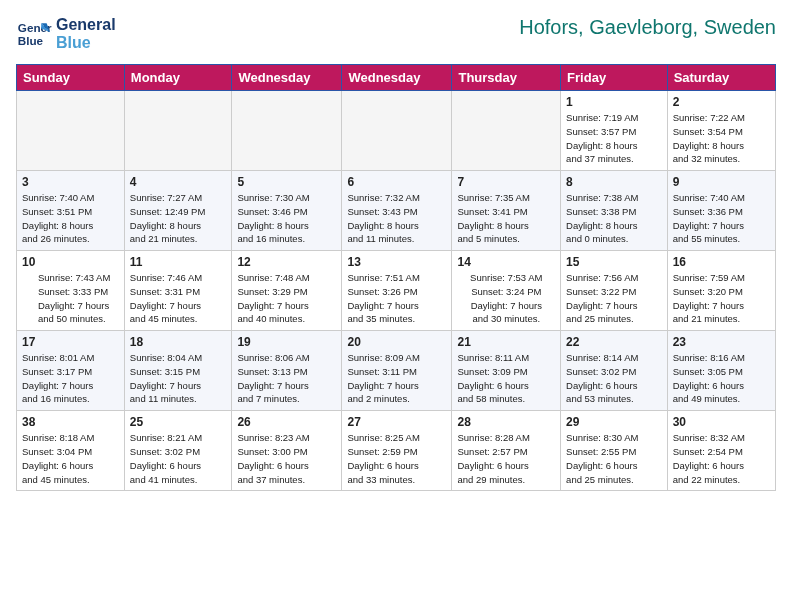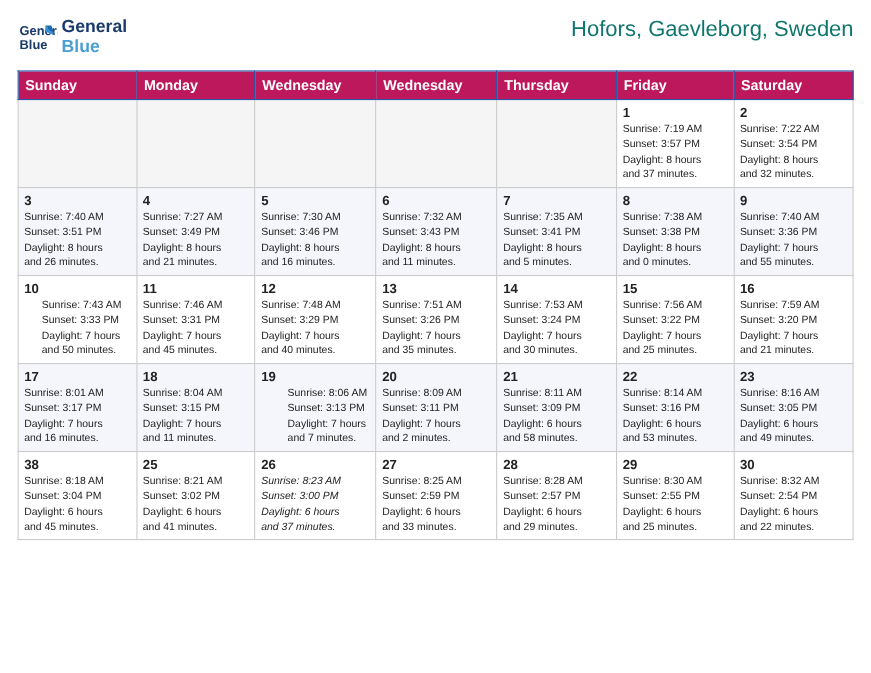--- a/index.html
+++ b/index.html
@@ -139,21 +139,21 @@
         <td>
           <span class="day-number">3</span>
           <div class="day-info" style="white-space: pre-line;">Sunrise: 7:40 AM
 Sunset: 3:51 PM
 Daylight: 8 hours
 and 26 minutes.</div>
         </td>
         <td>
           <span class="day-number">4</span>
           <div class="day-info" style="white-space: pre-line;">Sunrise: 7:27 AM
-Sunset: 3:49 PM
+Sunset: 12:49 PM
 Daylight: 8 hours
 and 21 minutes.</div>
         </td>
         <td>
           <span class="day-number">5</span>
           <div class="day-info" style="white-space: pre-line;">Sunrise: 7:30 AM
 Sunset: 3:46 PM
 Daylight: 8 hours
 and 16 minutes.</div>
         </td>
@@ -210,21 +210,21 @@
         </td>
         <td>
           <span class="day-number">13</span>
           <div class="day-info" style="white-space: pre-line;">Sunrise: 7:51 AM
 Sunset: 3:26 PM
 Daylight: 7 hours
 and 35 minutes.</div>
         </td>
         <td>
           <span class="day-number">14</span>
-          <div class="day-info" style="white-space: pre-line;">Sunrise: 7:53 AM
+          <div class="day-info" style="white-space: pre-line; text-align: center;">Sunrise: 7:53 AM
 Sunset: 3:24 PM
 Daylight: 7 hours
 and 30 minutes.</div>
         </td>
         <td>
           <span class="day-number">15</span>
           <div class="day-info" style="white-space: pre-line;">Sunrise: 7:56 AM
 Sunset: 3:22 PM
 Daylight: 7 hours
 and 25 minutes.</div>
@@ -247,21 +247,21 @@
         </td>
         <td>
           <span class="day-number">18</span>
           <div class="day-info" style="white-space: pre-line;">Sunrise: 8:04 AM
 Sunset: 3:15 PM
 Daylight: 7 hours
 and 11 minutes.</div>
         </td>
         <td>
           <span class="day-number">19</span>
-          <div class="day-info" style="white-space: pre-line; margin-left: 24px;">Sunrise: 8:06 AM
+          <div class="day-info" style="white-space: pre-line;">Sunrise: 8:06 AM
 Sunset: 3:13 PM
 Daylight: 7 hours
 and 7 minutes.</div>
         </td>
         <td>
           <span class="day-number">20</span>
           <div class="day-info" style="white-space: pre-line;">Sunrise: 8:09 AM
 Sunset: 3:11 PM
 Daylight: 7 hours
 and 2 minutes.</div>
@@ -269,21 +269,21 @@
         <td>
           <span class="day-number">21</span>
           <div class="day-info" style="white-space: pre-line;">Sunrise: 8:11 AM
 Sunset: 3:09 PM
 Daylight: 6 hours
 and 58 minutes.</div>
         </td>
         <td>
           <span class="day-number">22</span>
           <div class="day-info" style="white-space: pre-line;">Sunrise: 8:14 AM
-Sunset: 3:16 PM
+Sunset: 3:02 PM
 Daylight: 6 hours
 and 53 minutes.</div>
         </td>
         <td>
           <span class="day-number">23</span>
           <div class="day-info" style="white-space: pre-line;">Sunrise: 8:16 AM
 Sunset: 3:05 PM
 Daylight: 6 hours
 and 49 minutes.</div>
         </td>
@@ -298,21 +298,21 @@
         </td>
         <td>
           <span class="day-number">25</span>
           <div class="day-info" style="white-space: pre-line;">Sunrise: 8:21 AM
 Sunset: 3:02 PM
 Daylight: 6 hours
 and 41 minutes.</div>
         </td>
         <td>
           <span class="day-number">26</span>
-          <div class="day-info" style="white-space: pre-line; font-style: italic;">Sunrise: 8:23 AM
+          <div class="day-info" style="white-space: pre-line;">Sunrise: 8:23 AM
 Sunset: 3:00 PM
 Daylight: 6 hours
 and 37 minutes.</div>
         </td>
         <td>
           <span class="day-number">27</span>
           <div class="day-info" style="white-space: pre-line;">Sunrise: 8:25 AM
 Sunset: 2:59 PM
 Daylight: 6 hours
 and 33 minutes.</div>

